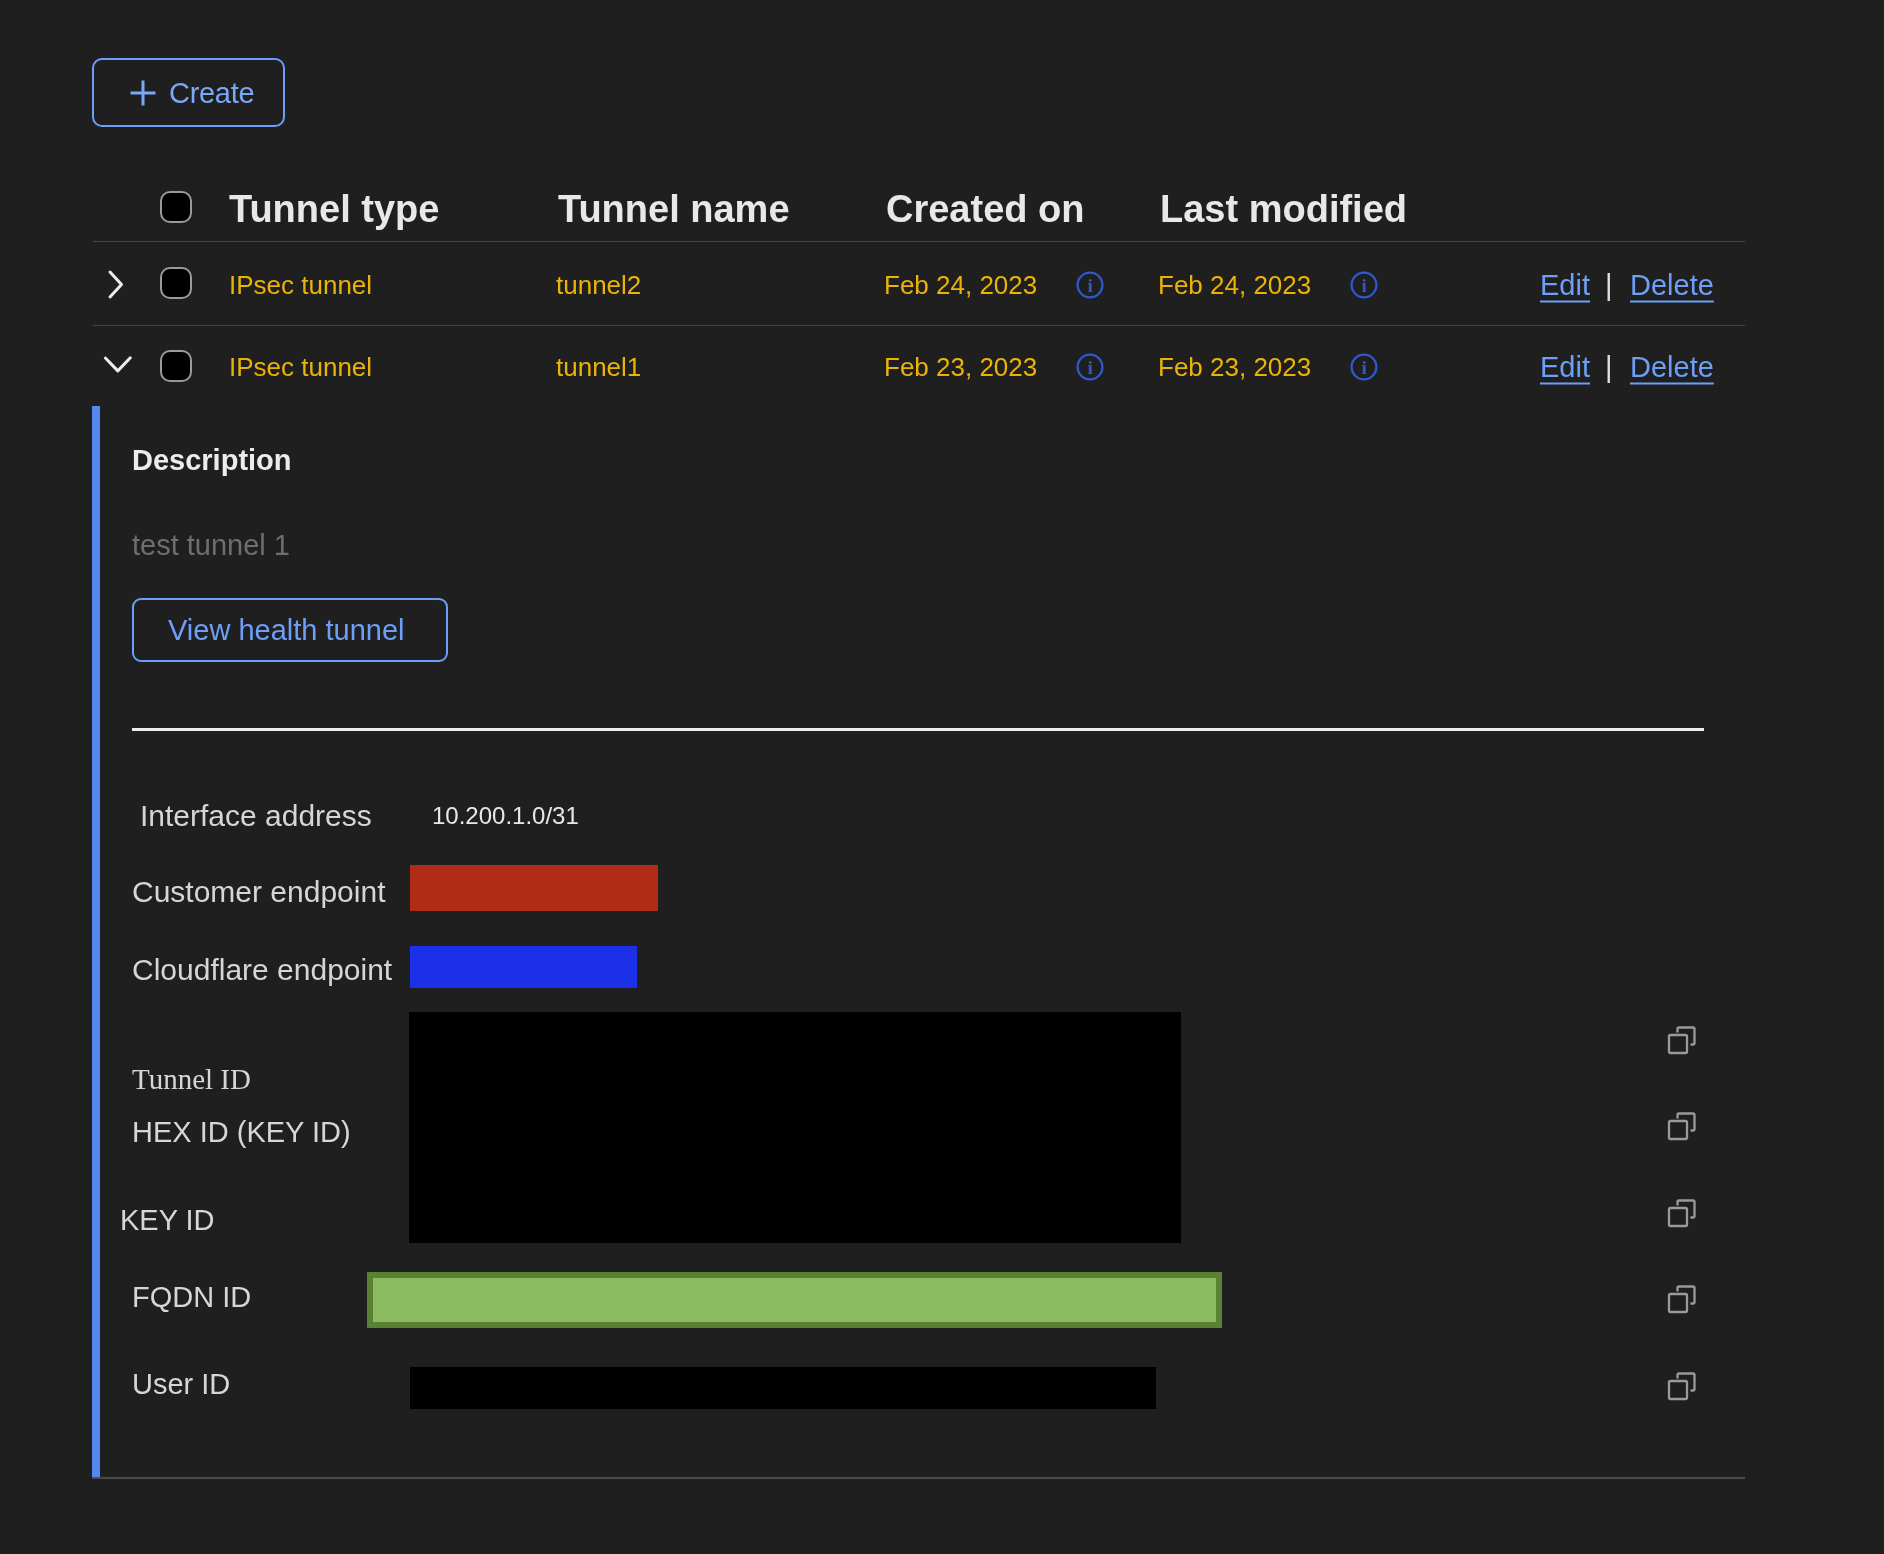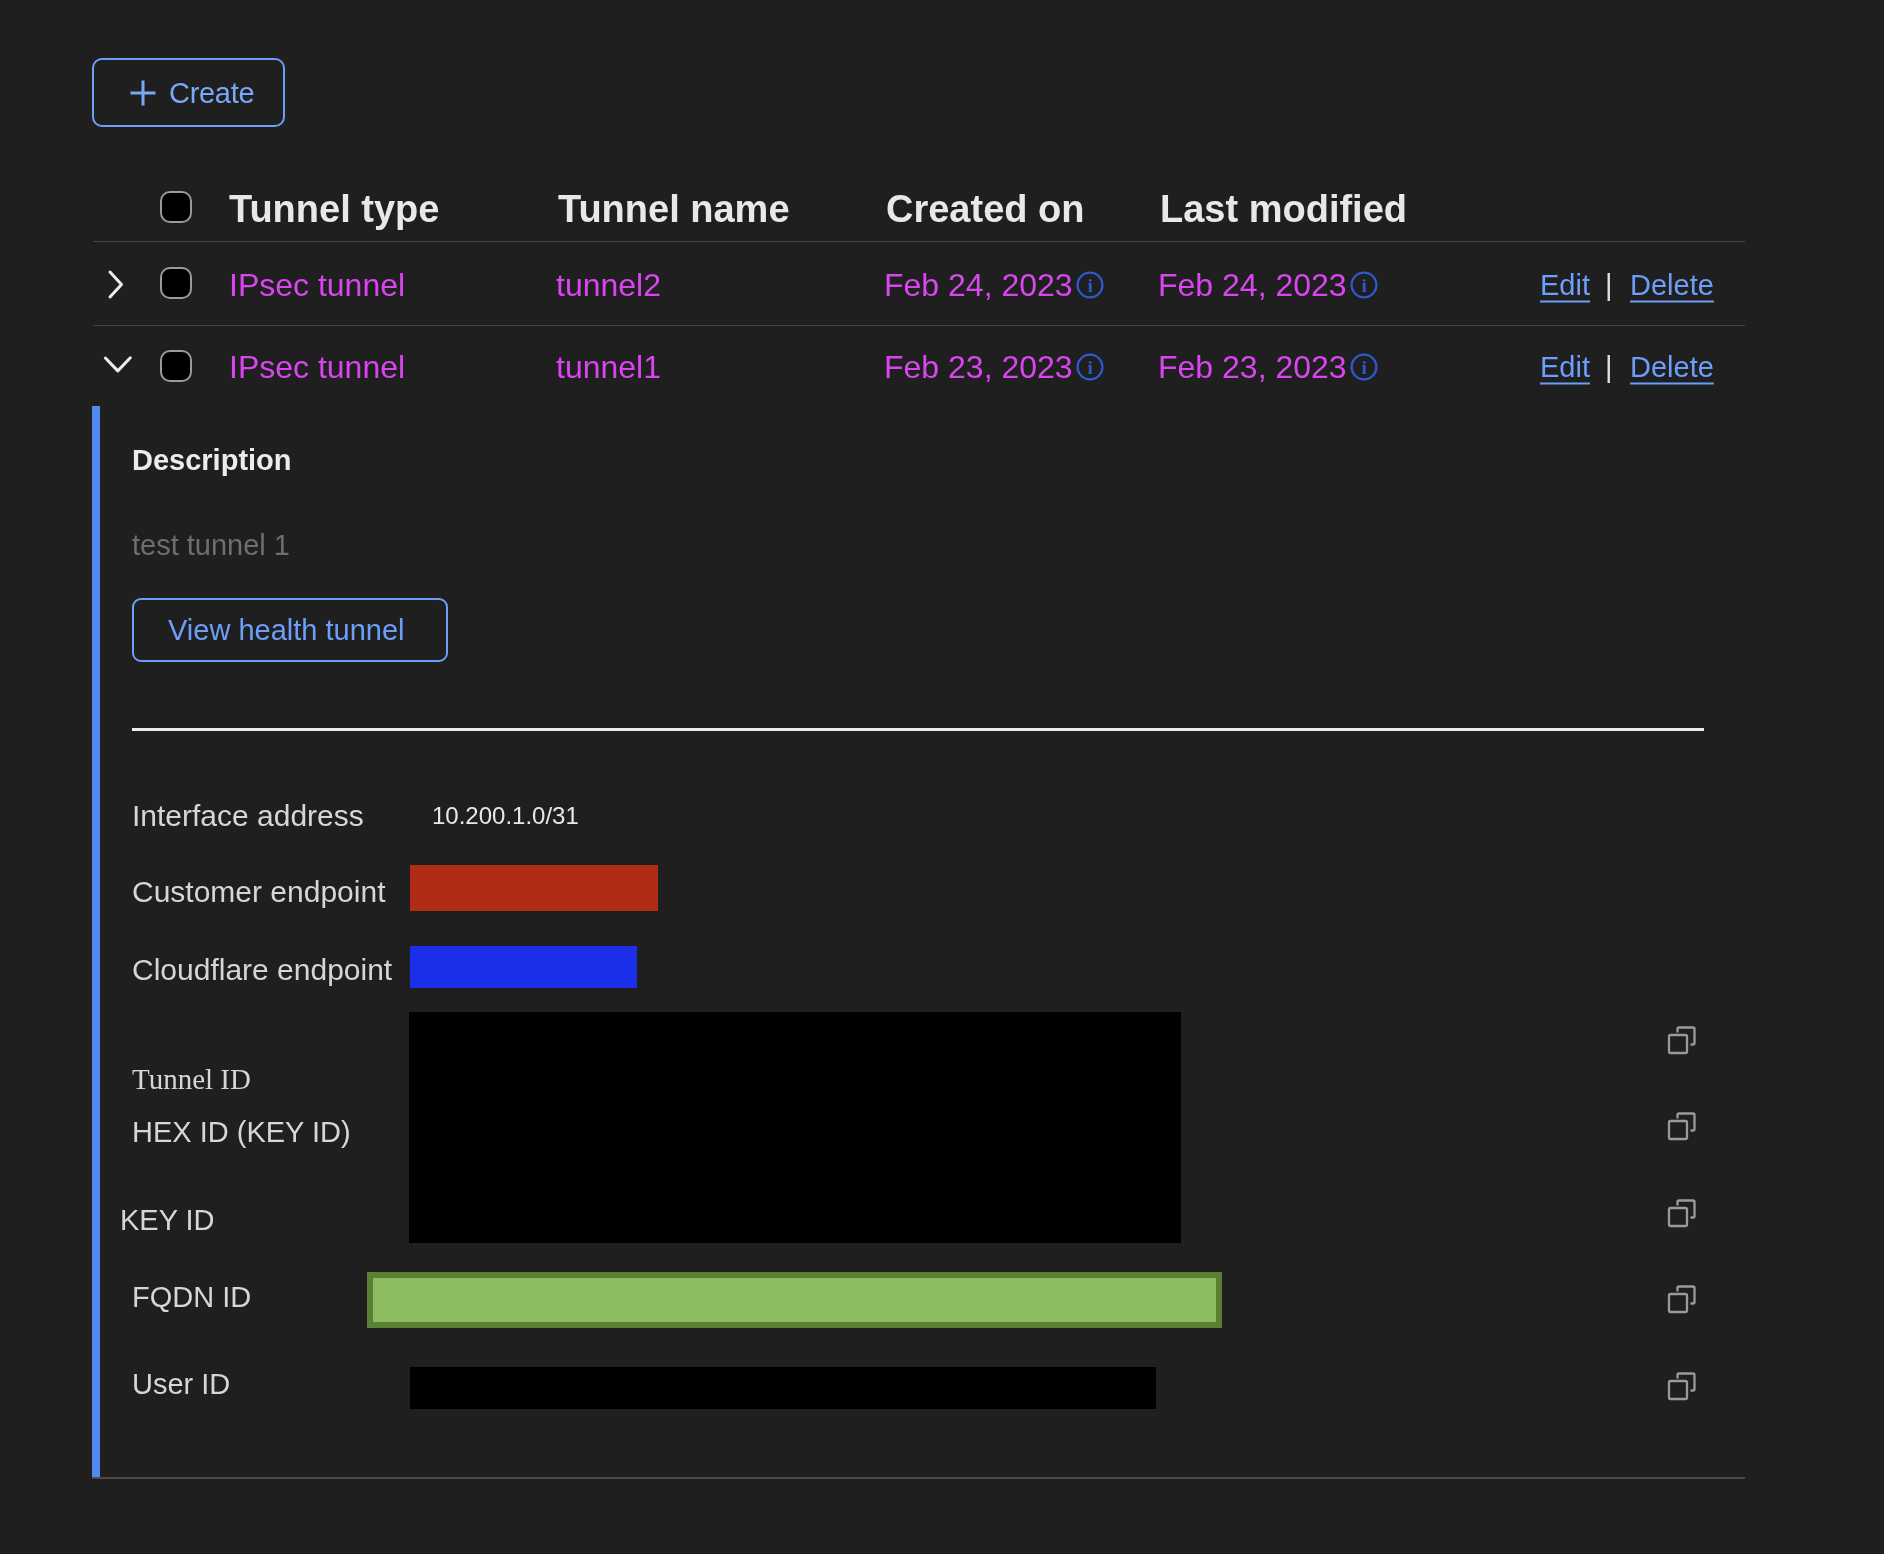--- a/index.html
+++ b/index.html
@@ -3,21 +3,21 @@
 <meta charset="utf-8">
 <style>
   html,body{margin:0;padding:0;}
   body{
     width:1884px;height:1554px;position:relative;overflow:hidden;
     background:#1f1f1f;
     font-family:"Liberation Sans", sans-serif;
   }
   .abs{position:absolute;}
   .txt{position:absolute;transform:translateY(-50%);white-space:nowrap;}
-  .row-txt{font-size:32px;color:#d946ef;}
+  .row-txt{font-size:26px;color:#eab308;}
   .hdr-txt{font-size:38px;color:#e8e8e8;font-weight:bold;}
   .line{position:absolute;height:1px;background:#454545;}
   .cb{position:absolute;width:32px;height:32px;background:#000;border:2px solid #9a9a9a;border-radius:10px;box-sizing:border-box;}
   .link{font-size:29px;color:#6d9ff8;text-decoration:underline;text-underline-offset:6px;text-decoration-thickness:2px;}
   .lbl{font-size:29px;color:#d6d6d6;}
   .lbl2{font-size:30px;color:#d6d6d6;}
 </style>
 </head>
 <body>
 
@@ -75,21 +75,21 @@
 <div class="txt" style="left:1605px;top:367px;font-size:29px;color:#e0e0e0;">|</div>
 <div class="txt link" style="left:1630px;top:367px;">Delete</div>
 
 <div class="abs" style="left:92px;top:406px;width:8px;height:1071px;background:#5488ef;"></div>
 <div class="txt" style="left:132px;top:460px;font-size:29px;font-weight:bold;color:#ececec;">Description</div>
 <div class="txt" style="left:132px;top:545px;font-size:29px;color:#6e6e6e;">test tunnel 1</div>
 <div class="abs" style="left:132px;top:598px;width:316px;height:64px;border:2px solid #6d9ff8;border-radius:9px;box-sizing:border-box;"></div>
 <div class="txt" style="left:168px;top:630px;font-size:29px;color:#6d9ff8;">View health tunnel</div>
 <div class="abs" style="left:132px;top:728px;width:1572px;height:3px;background:#ededed;"></div>
 
-<div class="txt lbl2" style="left:132px;top:816px;text-align:right;">Interface address</div>
+<div class="txt lbl2" style="left:140px;top:816px;text-align:right;">Interface address</div>
 <div class="txt" style="left:432px;top:816px;font-size:24px;color:#e8e8e8;">10.200.1.0/31</div>
 
 <div class="txt lbl2" style="left:132px;top:892px;">Customer endpoint</div>
 <div class="abs" style="left:410px;top:865px;width:248px;height:46px;background:#b02c17;"></div>
 
 <div class="txt lbl2" style="left:132px;top:970px;">Cloudflare endpoint</div>
 <div class="abs" style="left:410px;top:946px;width:227px;height:42px;background:#1b30e8;"></div>
 
 <div class="txt lbl" style="left:132px;top:1079px;font-family:Liberation Serif, serif;">Tunnel ID</div>
 <div class="txt lbl" style="left:132px;top:1132px;">HEX ID (KEY ID)</div>

